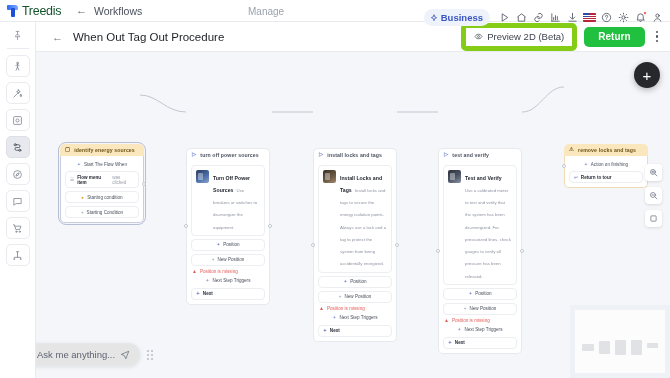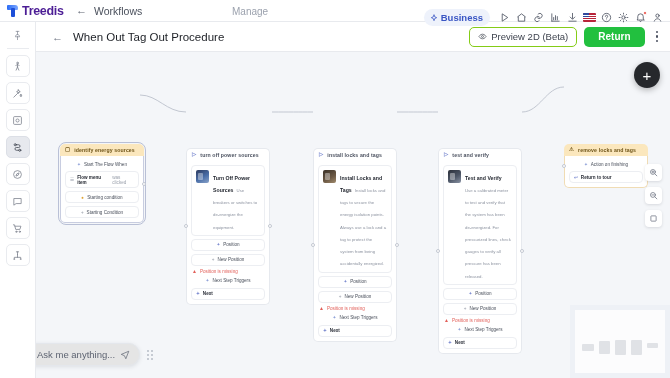--- a/index.html
+++ b/index.html
@@ -23,28 +23,28 @@
   .brand { display: flex; align-items: center; gap: 4px; padding-left: 7px; width: 72px; }
   .brand-mark { width: 11px; height: 12px; position: relative; }
   .brand-mark .b1 {
     position: absolute; left: 0; top: 0; width: 11px; height: 5px;
     background: linear-gradient(90deg,#2b6cf5,#7ba6ff); border-radius: 1px 3px 1px 1px;
   }
   .brand-mark .b2 {
     position: absolute; left: 3.5px; top: 3px; width: 4px; height: 9px;
     background: #1d4fd8; border-radius: 1px;
   }
-  .brand-name { font-size: 12.5px; font-weight: 700; letter-spacing: -.3px; color: #4c1d95; }
+  .brand-name { font-size: 12.5px; font-weight: 400; letter-spacing: -.3px; color: #14532d; }
 
   .bc { display: flex; align-items: center; gap: 7px; margin-left: 4px; }
   .bc-back { color: #5c6270; font-size: 11px; line-height: 1; cursor: pointer; }
   .bc-label { color: #4a505c; font-size: 10.5px; }
 
   .tabs { position: absolute; left: 232px; top: 0; height: 22px; display: flex; gap: 18px; align-items: center; }
-  .tab { font-size: 10px; color: #9ca2ae; height: 22px; display: flex; align-items: center; cursor: pointer; }
+  .tab { font-size: 10px; color: #9ca2ae; height: 22px; display: flex; align-items: center; cursor: pointer; margin-left: 16px; }
   .tab.active { color: #1b1e25; font-weight: 700; box-shadow: inset 0 -2px 0 0 #1b1e25; }
 
   .topright { position: absolute; right: 5px; top: 0; height: 35px; display: flex; align-items: center; gap: 1px; }
   .biz {
     display: flex; align-items: center; gap: 3px;
     background: #eef2fb; border-radius: 9px; padding: 3px 7px 3px 6px;
     margin-right: 5px;
   }
   .biz-txt { font-size: 9.5px; font-weight: 700; color: #3a56c4; }
   .ticon {
@@ -64,21 +64,21 @@
   .subbar {
     position: absolute; top: 22px; left: 36px; width: 634px; height: 30px;
     background: #ffffff; border-bottom: 1px solid #e8eaee;
     display: flex; align-items: center; z-index: 30;
   }
   .sub-back { margin-left: 16px; color: #6b7280; font-size: 11px; cursor: pointer; }
   .sub-title { margin-left: 10px; font-size: 11.5px; color: #1d2026; font-weight: 400; }
   .sub-actions { position: absolute; right: 8px; display: flex; align-items: center; gap: 7px; }
   .btn-preview {
     display: flex; align-items: center; gap: 4px;
-    border: 1px solid #84cc16; background: #fff; border-radius: 5px;
+    border: 5px solid #84cc16; background: #fff; border-radius: 5px;
     padding: 3.5px 8px; font-size: 9.5px; color: #3f444f; cursor: pointer; text-align: center;
   }
   .btn-publish {
     background: #22c03f; color: #fff; border-radius: 5px;
     padding: 4.5px 14px; font-size: 10px; font-weight: 600; cursor: pointer;
     border: none;
   }
   .kebab { display: flex; flex-direction: column; gap: 2px; padding: 3px 4px; cursor: pointer; }
   .kebab i { width: 2.5px; height: 2.5px; border-radius: 50%; background: #4b5160; display: block; }
 

